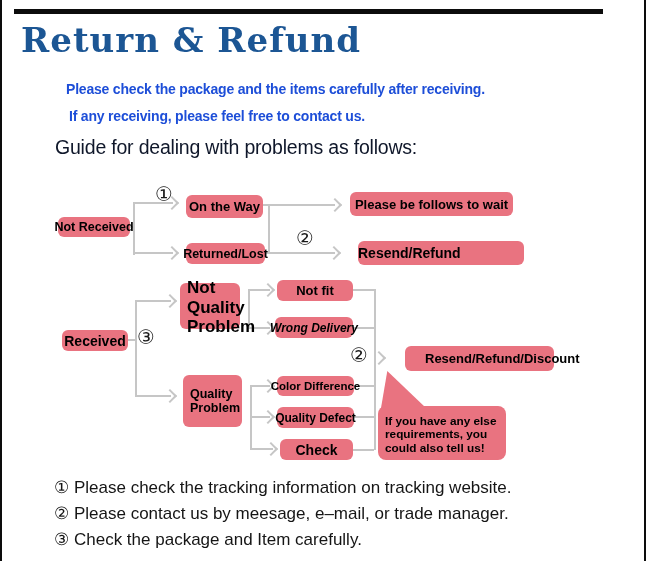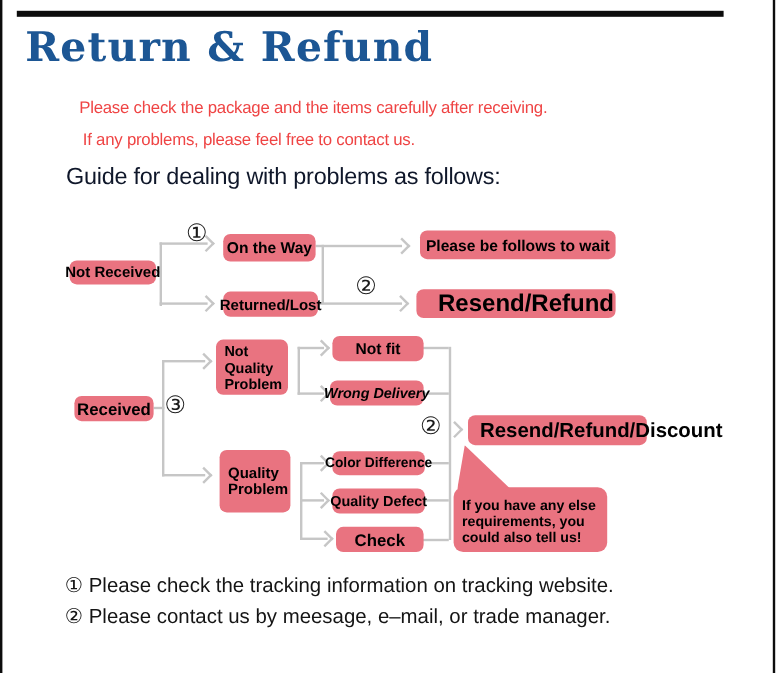--- a/index.html
+++ b/index.html
@@ -5,21 +5,21 @@
   html,body{margin:0;padding:0;background:#ffffff;}
   #stage{position:relative;width:650px;height:561px;background:#ffffff;overflow:hidden;
          font-family:"Liberation Sans",sans-serif;}
   .edge{position:absolute;top:0;width:2px;height:561px;background:#0c0c0c;}
   #edge-left{left:0;}
   #edge-right{left:644px;}
   #top-rule{position:absolute;left:14px;top:9px;width:589px;height:5px;background:#0c0c0c;}
   #page-title{position:absolute;left:21px;top:20px;margin:0;
       font-family:"DejaVu Serif",serif;font-weight:bold;font-size:34px;
       color:var(--title_blue,#1c5694);letter-spacing:1px;white-space:nowrap;}
-  .intro{position:absolute;color:#ef4444;font-size:14px;letter-spacing:-0.2px;white-space:nowrap;}
+  .intro{position:absolute;color:#1d4ed8;font-size:14px;letter-spacing:-0.2px;white-space:nowrap;font-weight:bold;}
   #intro-1{left:66px;top:81px;}
   #intro-2{left:69px;top:108px;}
   #guide-heading{position:absolute;left:55px;top:136px;color:#0f172a;font-size:19.5px;
       letter-spacing:-0.2px;white-space:nowrap;}
   
   .node{position:absolute;box-sizing:border-box;background:var(--node_pink,#e97380);
       color:#000000;font-weight:bold;border-radius:6px;display:flex;align-items:center;
       justify-content:center;font-size:13px;white-space:nowrap;}
   .node.wrap{white-space:normal;justify-content:flex-start;text-align:left;line-height:1.15;}
   .node.lalign{justify-content:flex-start;}
@@ -39,21 +39,21 @@
 <body>
 
 <div id="stage">
 
   <div id="edge-left" class="edge"></div>
   <div id="edge-right" class="edge"></div>
   <div id="top-rule"></div>
 
   <h1 id="page-title">Return &amp; Refund</h1>
   <div id="intro-1" class="intro">Please check the package and the items carefully after receiving.</div>
-  <div id="intro-2" class="intro">If any problems, please feel free to contact us.</div>
+  <div id="intro-2" class="intro">If any receiving, please feel free to contact us.</div>
   <div id="guide-heading">Guide for dealing with problems as follows:</div>
 
   <div class="hl" style="left:126px;top:226px;width:9px;"></div>
   <div class="vl" style="left:133px;top:202px;height:53px;"></div>
   <div class="hl" style="left:133px;top:202px;width:40px;"></div>
   <div class="chev" style="left:167px;top:198px;"></div>
   <div class="hl" style="left:133px;top:252px;width:40px;"></div>
   <div class="chev" style="left:167px;top:248px;"></div>
   <div class="hl" style="left:263px;top:204px;width:72px;"></div>
   <div class="chev" style="left:330px;top:200px;"></div>
@@ -89,34 +89,35 @@
   <div class="hl" style="left:353px;top:416px;width:21px;"></div>
   <div class="hl" style="left:352px;top:449px;width:22px;"></div>
   <div class="chev" style="left:374px;top:353px;"></div>
 
   <div class="bubble-tail" style="clip-path:polygon(14% 0%, 100% 100%, 0% 100%);"></div>
 
   <div class="node" style="left:58px;top:217px;width:72px;height:20px;font-size:12.5px;">Not Received</div>
   <div class="node" style="left:186px;top:195px;width:77px;height:23px;">On the Way</div>
   <div class="node" style="left:350px;top:192px;width:163px;height:24px;">Please be follows to wait</div>
   <div class="node" style="left:186px;top:243px;width:79px;height:21px;font-size:12.5px;">Returned/Lost</div>
-  <div class="node lalign" style="left:347px;top:241px;width:166px;height:24px;padding-left:18px;font-size:20px;">Resend/Refund</div>
+  <div class="node lalign" style="left:358px;top:241px;width:166px;height:24px;font-size:14px;">Resend/Refund</div>
 
   <div class="node" style="left:62px;top:330px;width:66px;height:21px;font-size:14px;">Received</div>
-  <div class="node wrap" style="left:180px;top:283px;width:60px;height:46px;padding:3px 0 0 7px;font-size:12px;">Not Quality Problem</div>
+  <div class="node wrap" style="left:180px;top:283px;width:60px;height:46px;padding:3px 0 0 7px;font-size:17px;">Not Quality Problem</div>
   <div class="node" style="left:277px;top:280px;width:76px;height:21px;">Not fit</div>
   <div class="node" style="left:275px;top:317px;width:78px;height:21px;font-size:12px;font-style:italic;">Wrong Delivery</div>
   <div class="node wrap" style="left:183px;top:375px;width:59px;height:52px;padding-left:7px;align-items:center;font-size:12.5px;">Quality Problem</div>
   <div class="node" style="left:277px;top:376px;width:77px;height:20px;font-size:11.5px;">Color Difference</div>
   <div class="node" style="left:277px;top:407px;width:77px;height:21px;font-size:12px;">Quality Defect</div>
   <div class="node" style="left:280px;top:439px;width:73px;height:21px;font-size:14px;">Check</div>
-  <div class="node lalign" style="left:390px;top:346px;width:149px;height:25px;padding-left:10px;font-size:17px;">Resend/Refund/Discount</div>
+  <div class="node lalign" style="left:405px;top:346px;width:149px;height:25px;padding-left:20px;font-size:13px;">Resend/Refund/Discount</div>
   <div class="node wrap" style="left:378px;top:406px;width:128px;height:54px;padding:4px 0 0 7px;font-size:11.8px;border-radius:8px;">If you have any else requirements, you could also tell us!</div>
 
   <span class="marker" style="left:155px;top:184px;">①</span>
   <span class="marker" style="left:296px;top:228px;">②</span>
   <span class="marker" style="left:137px;top:327px;">③</span>
   <span class="marker" style="left:350px;top:345px;">②</span>
 
   <div id="note-1" class="note">① Please check the tracking information on tracking website.</div>
   <div id="note-2" class="note">② Please contact us by meesage, e–mail, or trade manager.</div>
+  <div id="note-3" class="note">③ Check the package and Item carefully.</div>
 
 </div>
 
 </body></html>

